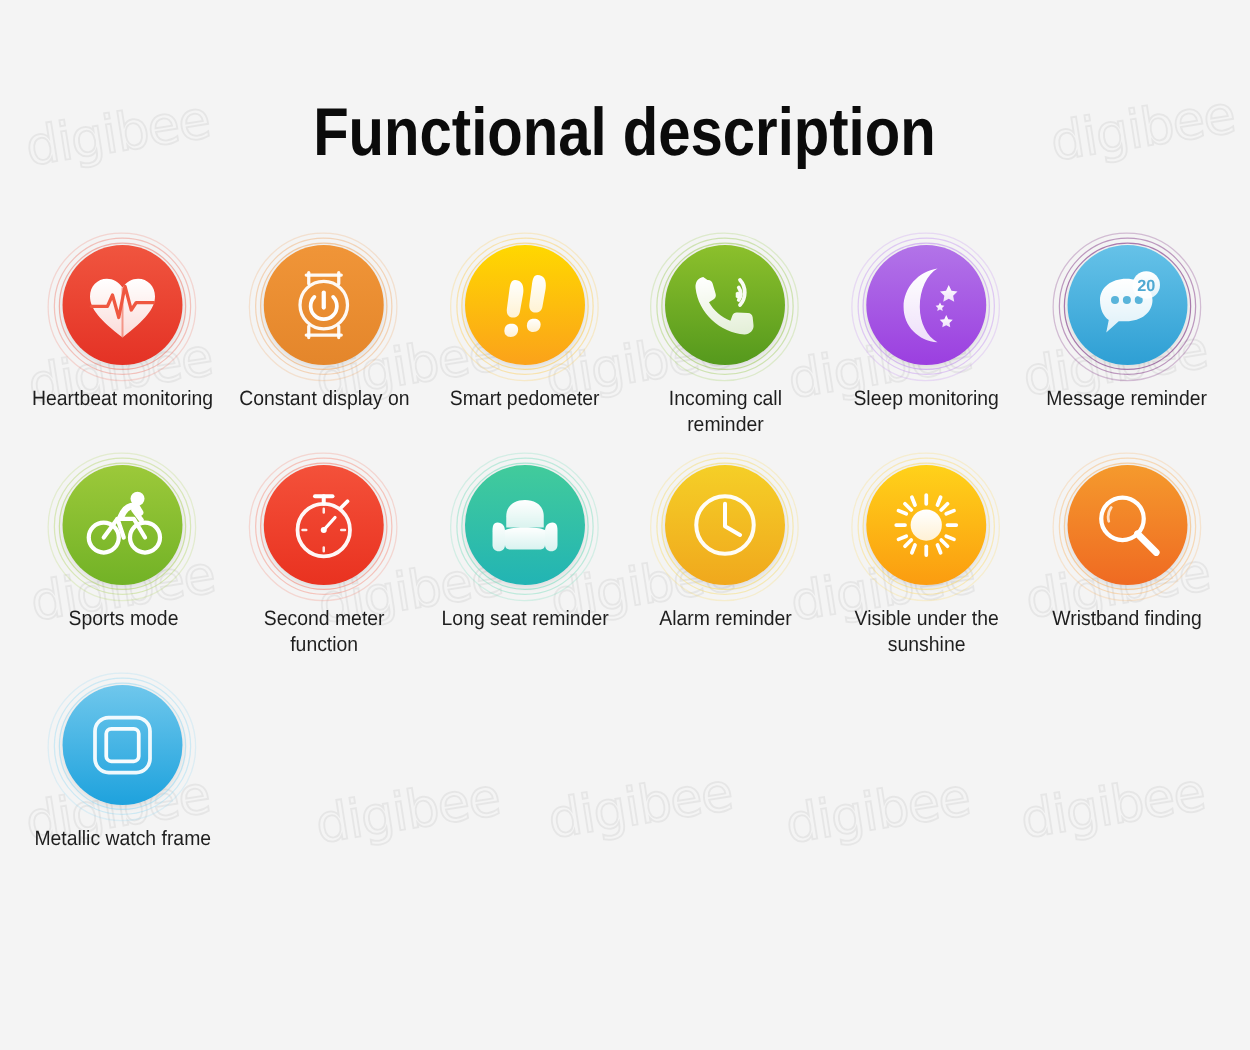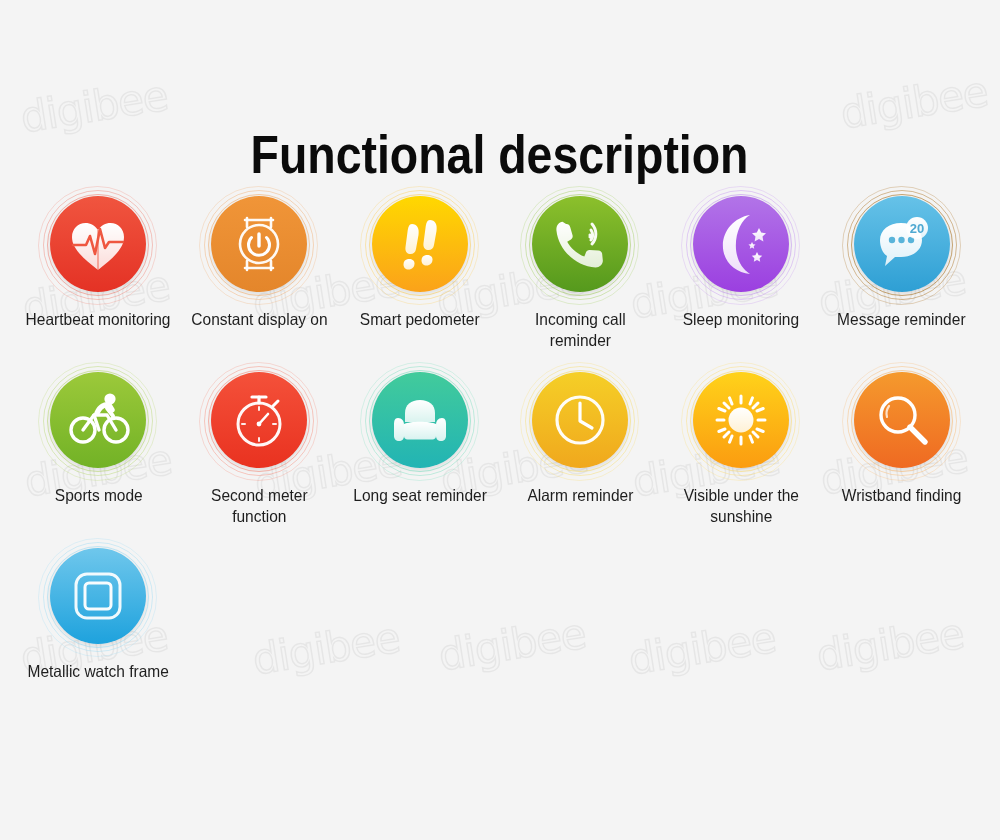--- a/index.html
+++ b/index.html
@@ -44,21 +44,20 @@
   }
 
   
   .title-wrap {
     position: absolute;
     top: 78px;
     left: 0;
     width: 1000px;
     text-align: center;
     z-index: 5;
-    margin-top: 48px;
   }
   .title {
     display: inline-block;
     font-family: "Liberation Sans Narrow", "Liberation Sans", sans-serif;
     font-size: 54px;
     line-height: 56px;
     font-weight: 700;
     color: #0b0b0b;
     letter-spacing: 0px;
     transform: scaleX(0.86);
@@ -274,21 +273,21 @@
               <path d="M57 24 C44 26 34 37 34 50 C34 63 44 73 57 74 C50 70 45 61 45 50 C45 38 50 28 57 24 Z" fill="url(#gw4)" transform="translate(-2,0) scale(1.18) translate(-7,-8)"></path>
               <path d="M66 32 L68.2 36.6 L73 37.2 L69.5 40.6 L70.4 45.4 L66 43 L61.6 45.4 L62.5 40.6 L59 37.2 L63.8 36.6 Z" fill="url(#gw4)"></path>
               <path d="M64 56 L65.6 59.3 L69.2 59.8 L66.6 62.3 L67.2 65.8 L64 64.1 L60.8 65.8 L61.4 62.3 L58.8 59.8 L62.4 59.3 Z" fill="url(#gw4)"></path>
               <path d="M59 46 L60.1 48.2 L62.5 48.6 L60.7 50.3 L61.2 52.7 L59 51.5 L56.8 52.7 L57.3 50.3 L55.5 48.6 L57.9 48.2 Z" fill="url(#gw4)"></path>
             </svg>
           </div>
         </div>
         <div class="label">Sleep monitoring</div>
       </div>
       <div class="cell">
-        <div class="badge" style="color: #a16207; text-decoration: underline;">
+        <div class="badge" style="color: #701a75; text-decoration: underline;">
           <div class="disc" style="background: linear-gradient(rgb(102, 194, 232) 0%, rgb(46, 159, 212) 100%);"></div>
           <div class="ring3"></div>
           <div class="glyph">
             <svg viewBox="0 0 96 96" xmlns="http://www.w3.org/2000/svg">
               <defs>
                 <linearGradient id="gw5" x1="0" y1="0" x2="0" y2="1">
                   <stop offset="0%" stop-color="#ffffff"></stop>
                   <stop offset="100%" stop-color="#ffffff" stop-opacity="0.82"></stop>
                 </linearGradient>
               </defs>

